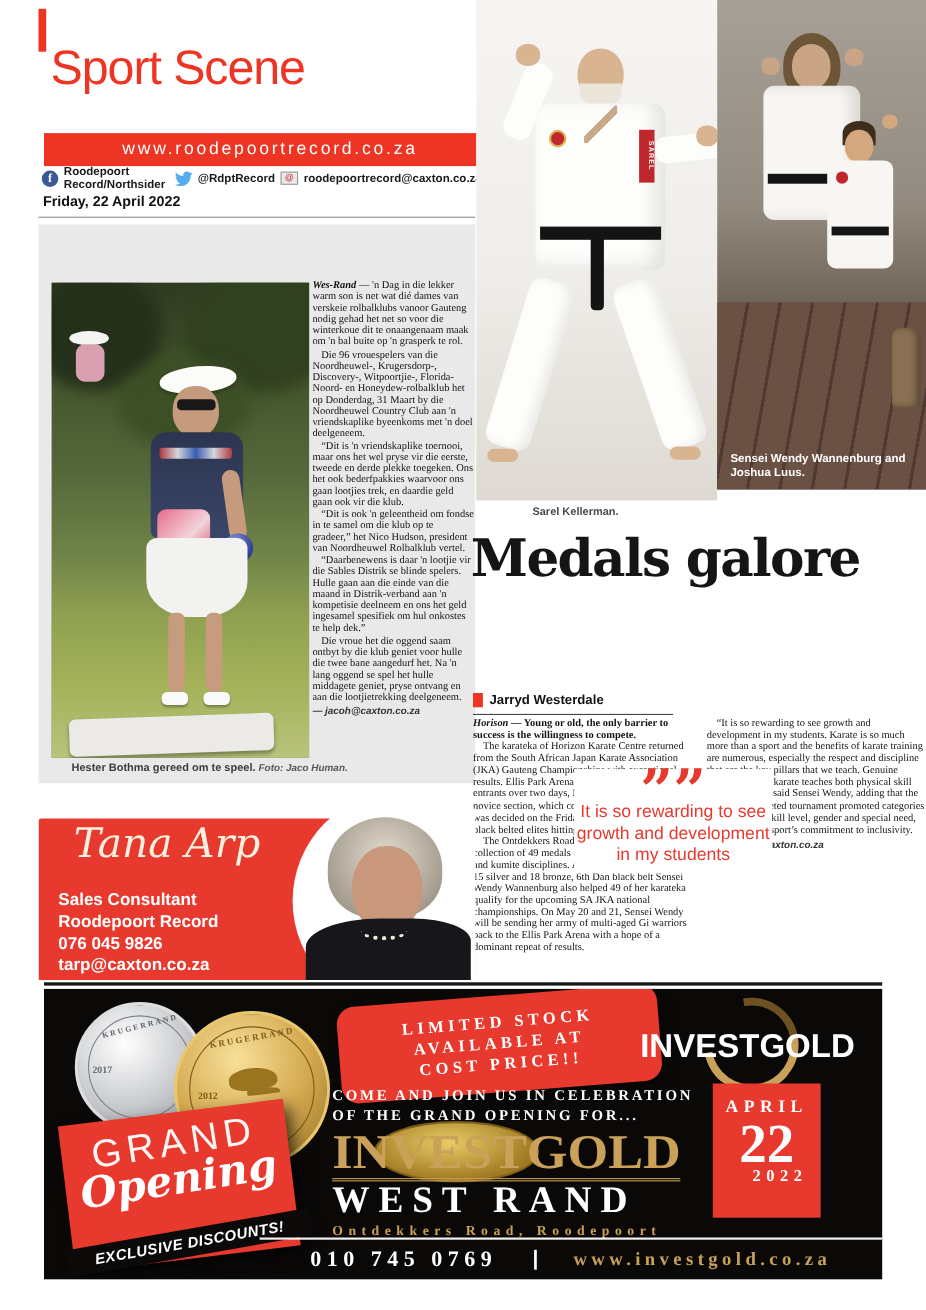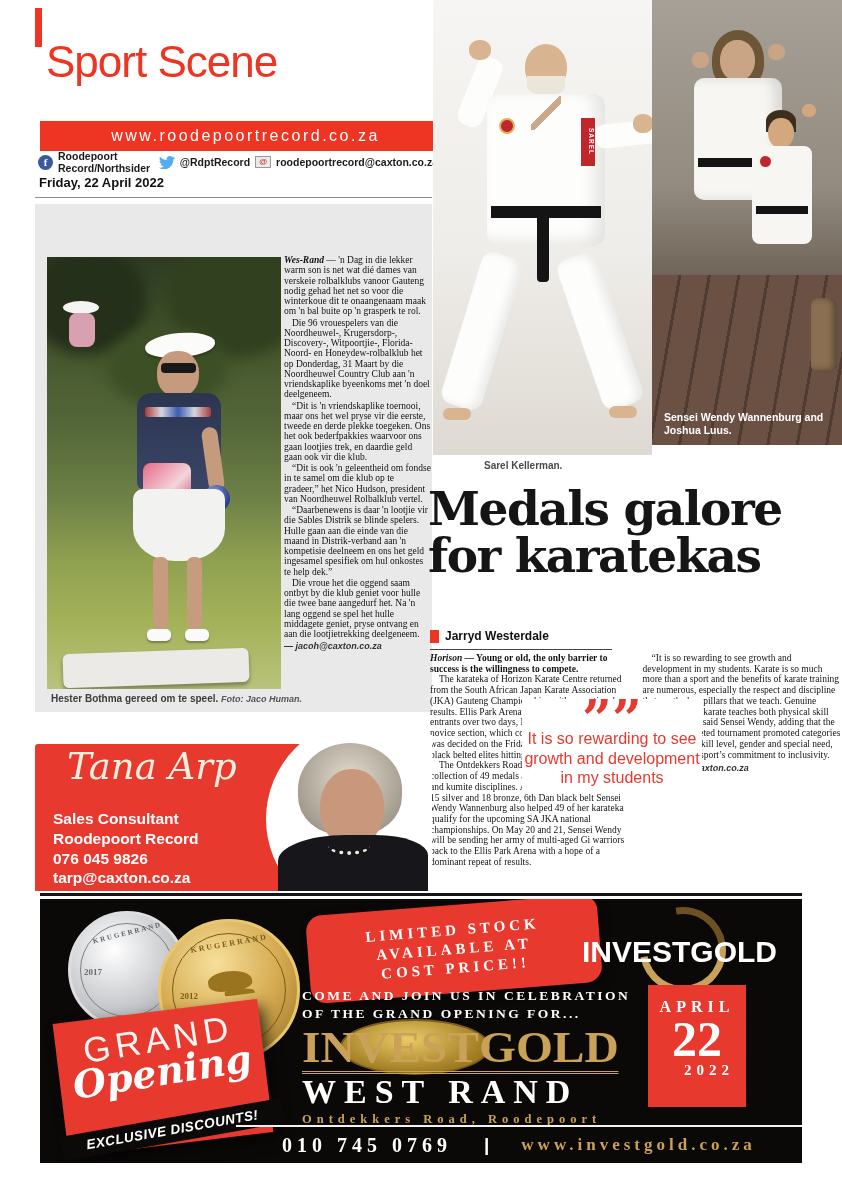--- a/index.html
+++ b/index.html
@@ -49,21 +49,21 @@
   .bp-arm{position:absolute;left:158px;top:170px;width:16px;height:64px;background:#c69a7c;border-radius:8px;transform:rotate(-8deg);}
   .bp-ball{position:absolute;left:156px;top:228px;width:27px;height:27px;border-radius:50%;background:radial-gradient(circle at 35% 30%,#8c9ade,#2b3f90 70%);}
   .bp-skirt{position:absolute;left:86px;top:232px;width:92px;height:72px;background:#f2f2f0;border-radius:10px 10px 45% 45%;}
   .bp-leg{position:absolute;width:15px;height:72px;background:#c79c7e;border-radius:6px;}
   .bp-leg.l{left:106px;top:300px;}
   .bp-leg.r{left:140px;top:300px;}
   .bp-shoe{position:absolute;width:24px;height:12px;background:#fafafa;border-radius:5px;box-shadow:0 2px 2px rgba(0,0,0,.3);}
   .bp-shoe.l{left:100px;top:372px;}
   .bp-shoe.r{left:138px;top:372px;}
   .bp-mat{position:absolute;left:16px;top:394px;width:186px;height:34px;background:#eceae6;border-radius:6px;transform:rotate(-2deg);box-shadow:0 3px 4px rgba(0,0,0,.35);}
-  .bowls-caption{left:51px;top:693px;width:290px;font-size:10px;font-weight:bold;color:#3c3c3c;}
+  .bowls-caption{left:65px;top:693px;width:290px;font-size:10px;font-weight:bold;color:#3c3c3c;}
   .caption-credit{font-weight:bold;font-style:italic;font-size:9px;color:#555;}
   .bowls-text{left:284px;top:255px;width:147px;height:452px;overflow:hidden;
               font-family:"Liberation Serif",serif;font-size:9.5px;line-height:1.08;color:#111;}
   .bowls-text p{margin:0 0 1px 0;}
   .bowls-text p.ind{text-indent:8px;}
   .loc-lead{font-style:italic;font-weight:bold;}
   .signoff{display:block;margin-top:3px;font-family:"Liberation Sans",sans-serif;
            font-style:italic;font-weight:bold;font-size:9px;color:#333;}
 
   
@@ -296,21 +296,20 @@
       <div class="kp-b-belt"></div>
       <div class="kp-b-patch"></div>
       <div class="kp-statue"></div>
       <div class="kp-caption">Sensei Wendy Wannenburg and Joshua Luus.</div>
     </div>
   </div>
   <div class="abs sarel-caption">Sarel Kellerman.</div>
 
   <div class="abs karate-headline">
     <div>Medals galore</div>
-    <div>for karatekas</div>
   </div>
   <div class="abs karate-byline">
     <span class="byline-marker"></span>
     <span class="byline-name">Jarryd Westerdale</span>
   </div>
   <div class="abs karate-body">
     <p><span class="loc-lead">Horison</span><span class="lead-bold"> — Young or old, the only barrier to success is the willingness to compete.</span></p>
     <p class="ind">The karateka of Horizon Karate Centre returned from the South African Japan Karate Association (JKA) Gauteng Championships with exceptional results. Ellis Park Arena hosted roughly 1 600 entrants over two days, March 11 and 12. The novice section, which covers the white to red belts, was decided on the Friday, with the brown and black belted elites hitting the mat on the Saturday.</p>
     <p class="ind">The Ontdekkers Road-based dojo earned a collection of 49 medals across all belts in the kata and kumite disciplines. As well as a total of 16 gold, 15 silver and 18 bronze, 6th Dan black belt Sensei Wendy Wannenburg also helped 49 of her karateka qualify for the upcoming SA JKA national championships. On May 20 and 21, Sensei Wendy will be sending her army of multi-aged Gi warriors back to the Ellis Park Arena with a hope of a dominant repeat of results.</p>
     <p class="ind">“It is so rewarding to see growth and development in my students. Karate is so much more than a sport and the benefits of karate training are numerous, especially the respect and discipline that are the key pillars that we teach. Genuine traditional JKA karate teaches both physical skill and life skills,” said Sensei Wendy, adding that the recently completed tournament promoted categories for every age, skill level, gender and special need, as proof of the sport’s commitment to inclusivity.</p>

